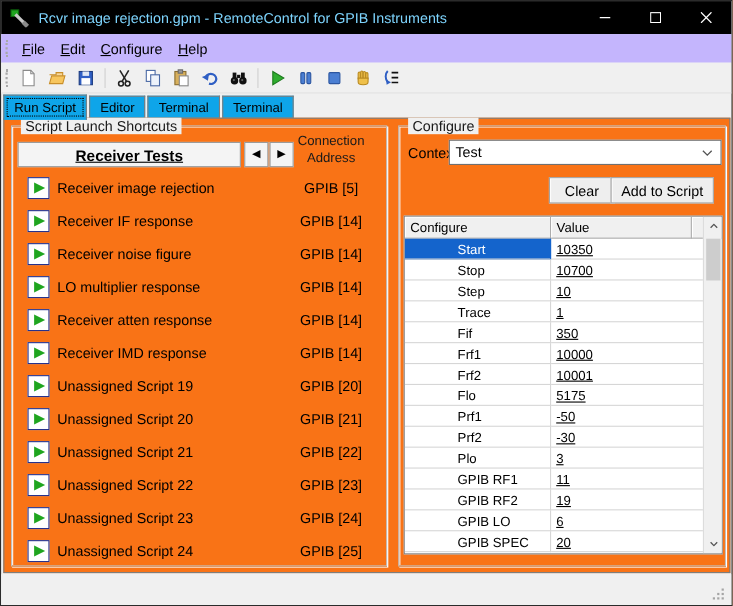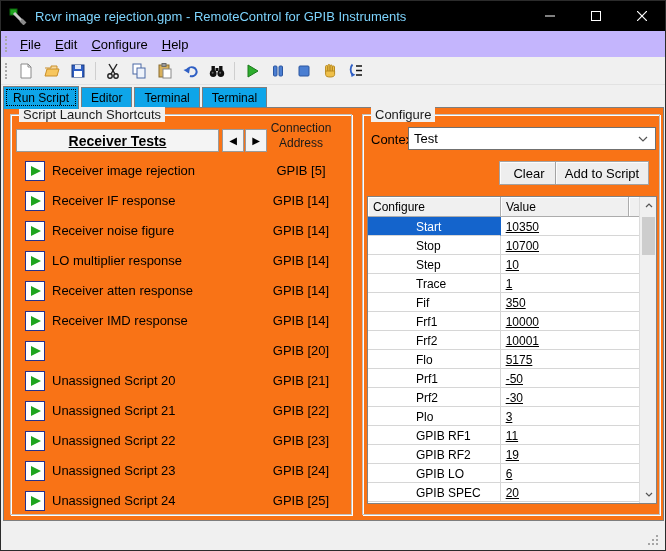--- a/index.html
+++ b/index.html
@@ -274,20 +274,21 @@
       <span class="play-btn">
           <span class="play-tri"></span>
         </span>
       <span class="shortcut-label">Receiver IMD response</span>
       <span class="shortcut-addr">GPIB [14]</span>
     </div>
     <div class="shortcut-row" style="top:224px">
       <span class="play-btn">
           <span class="play-tri"></span>
         </span>
+      <span class="shortcut-label">Unassigned Script 19</span>
       <span class="shortcut-addr">GPIB [20]</span>
     </div>
     <div class="shortcut-row" style="top:254px">
       <span class="play-btn">
           <span class="play-tri"></span>
         </span>
       <span class="shortcut-label">Unassigned Script 20</span>
       <span class="shortcut-addr">GPIB [21]</span>
     </div>
     <div class="shortcut-row" style="top:284px">

